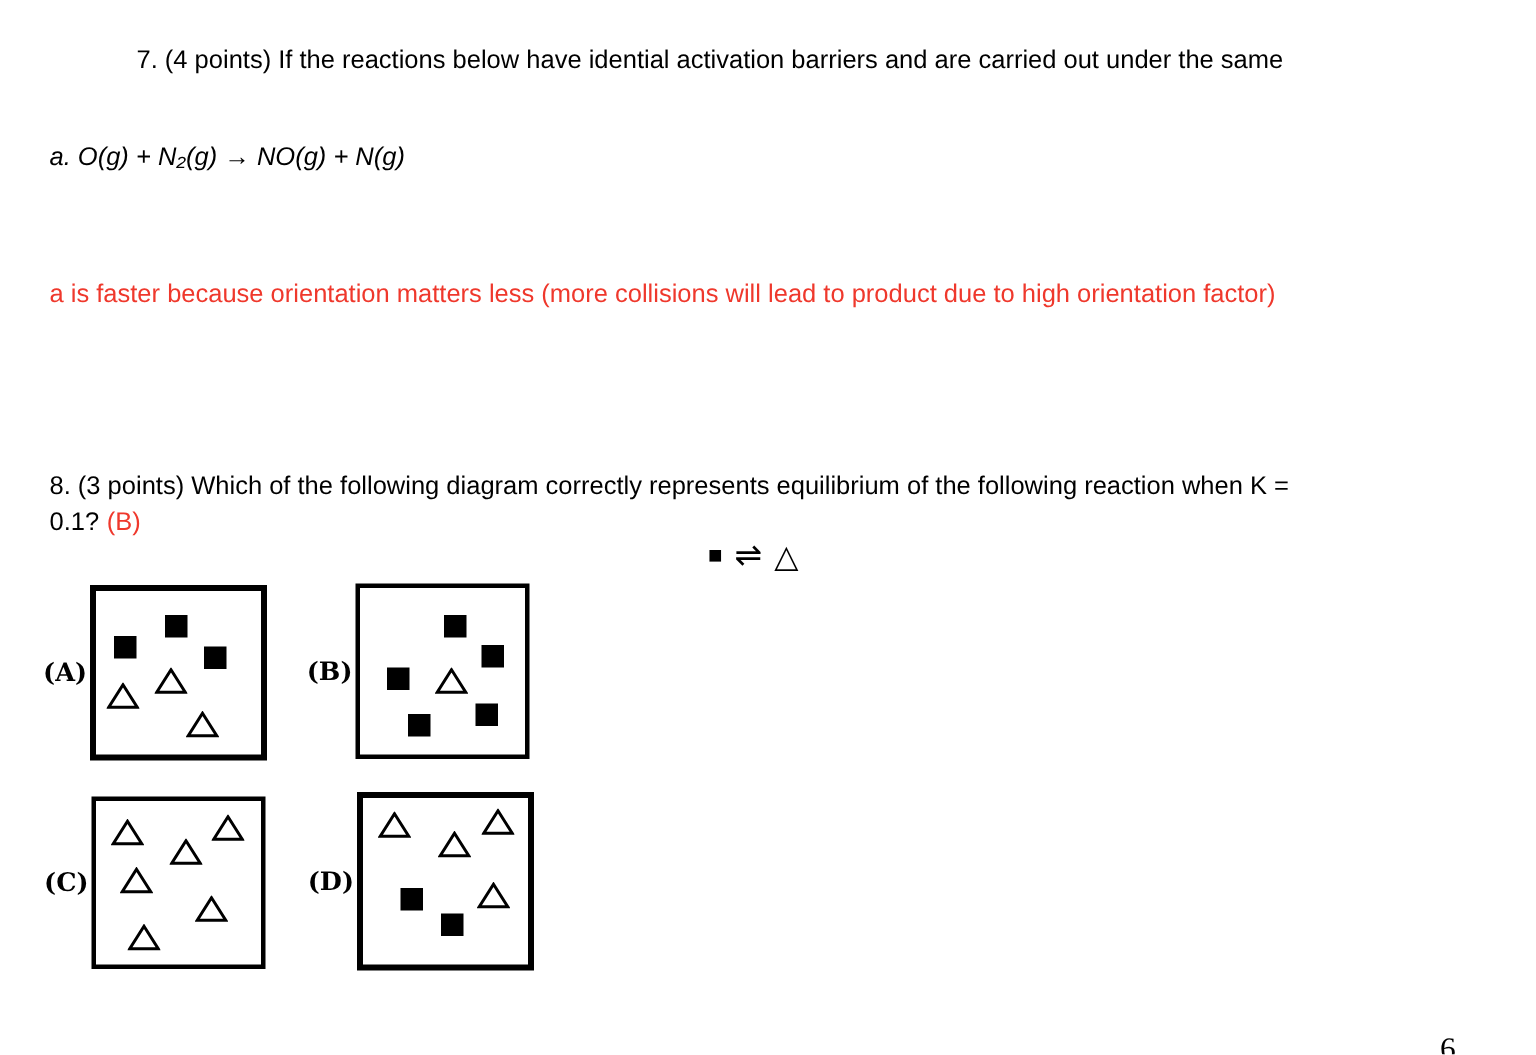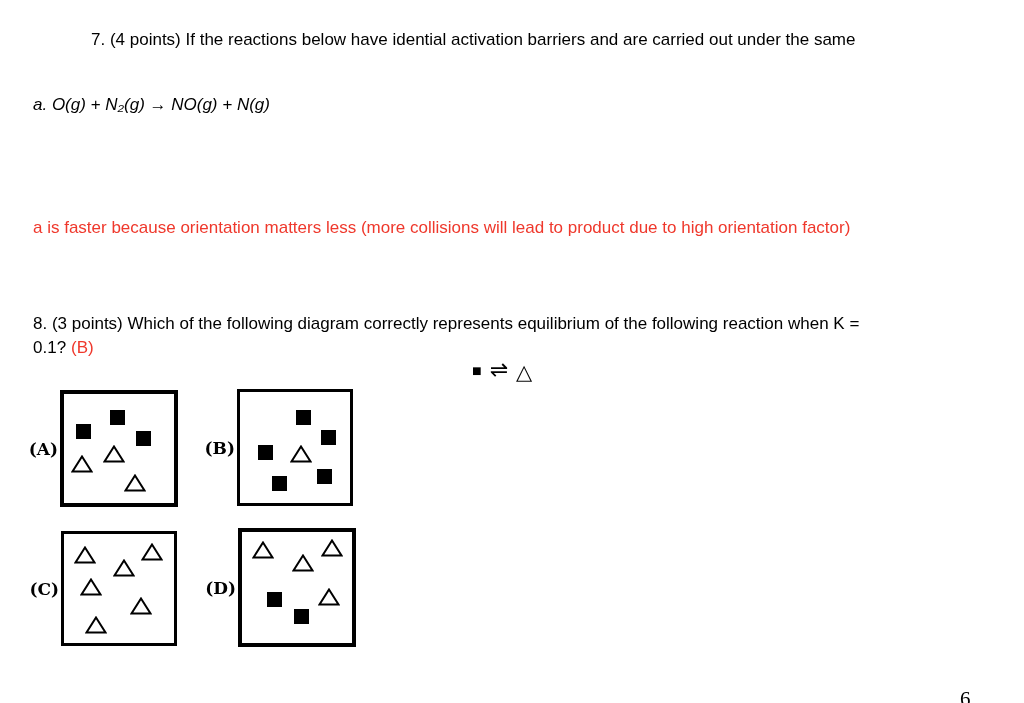--- a/index.html
+++ b/index.html
@@ -13,21 +13,21 @@
     color: #000000;
   }
   .textblock {
     position: absolute;
     font-size: 17px;
     line-height: 24px;
     white-space: nowrap;
   }
   #q7-text    { left: 44px; top: 28px; margin-left: 47px; }
   #reactions  { left: 33px; top: 93px; font-style: italic; }
-  #answer7    { left: 33px; top: 184px; margin-top: 32px; }
+  #answer7    { left: 33px; top: 184px; }
   #q8-text    { left: 33px; top: 312px; }
   .red        { color: var(--answer-red, #ef382c); }
   #q8-answer  { margin-left: 5px; }
 
   #legend {
     position: absolute;
     left: 472px; top: 358px;
     display: flex;
     align-items: center;
     gap: 8px;

